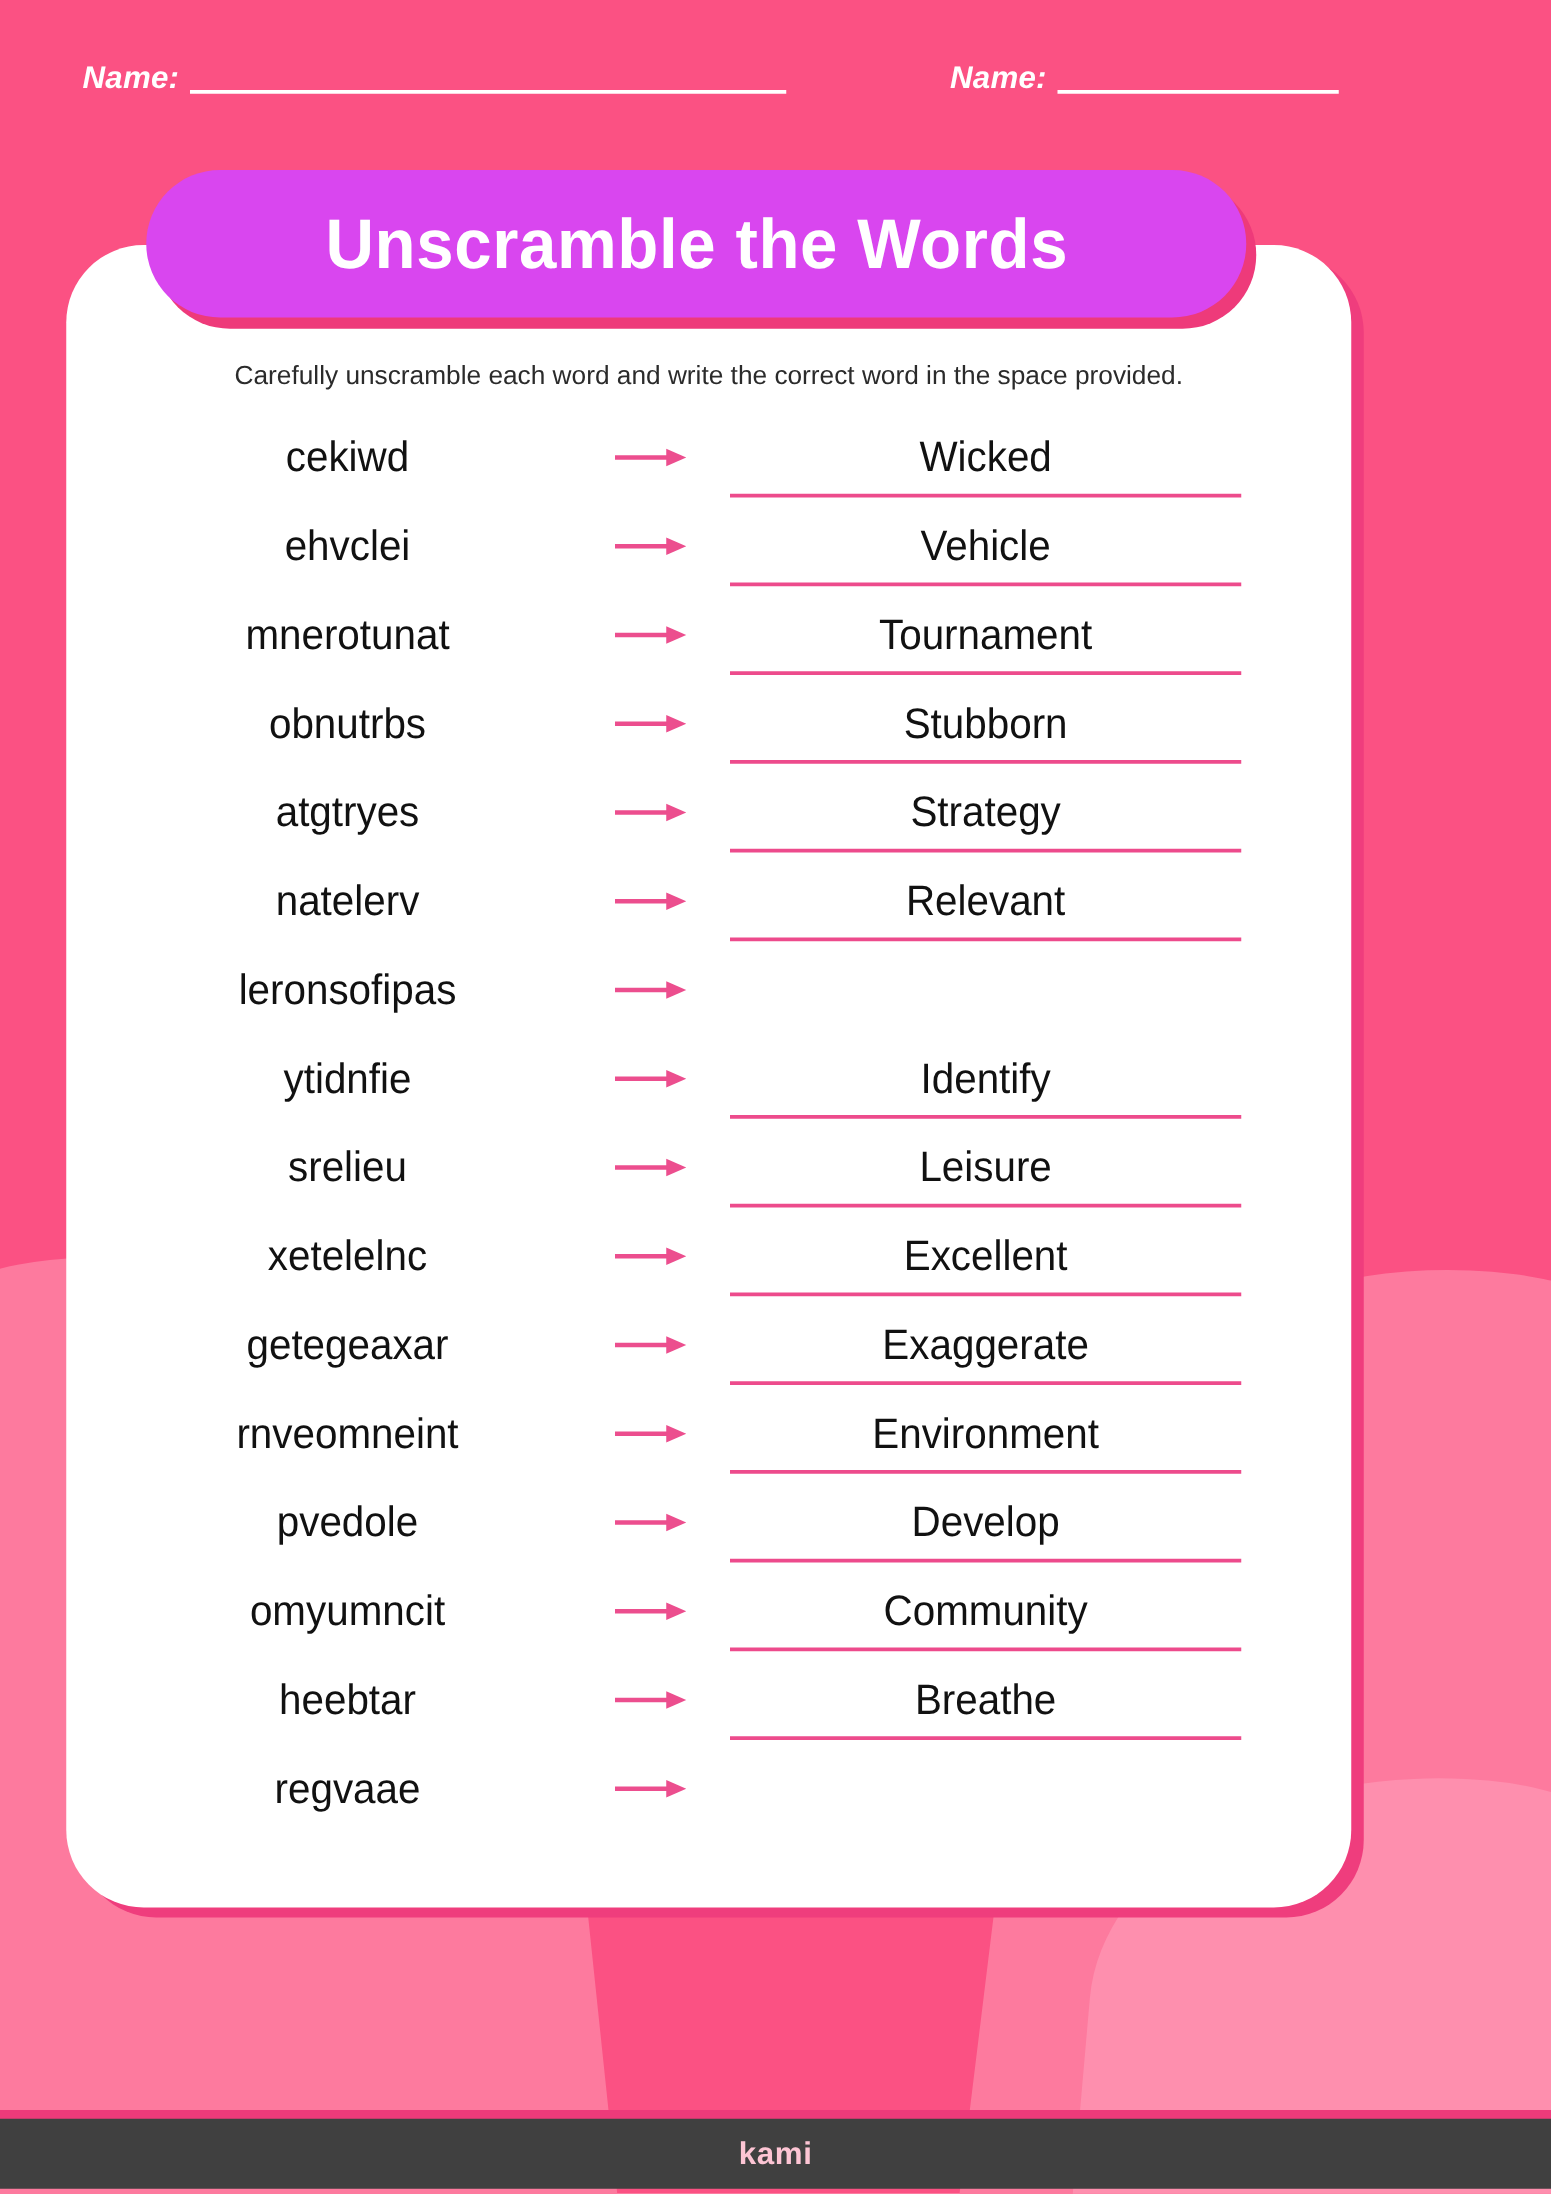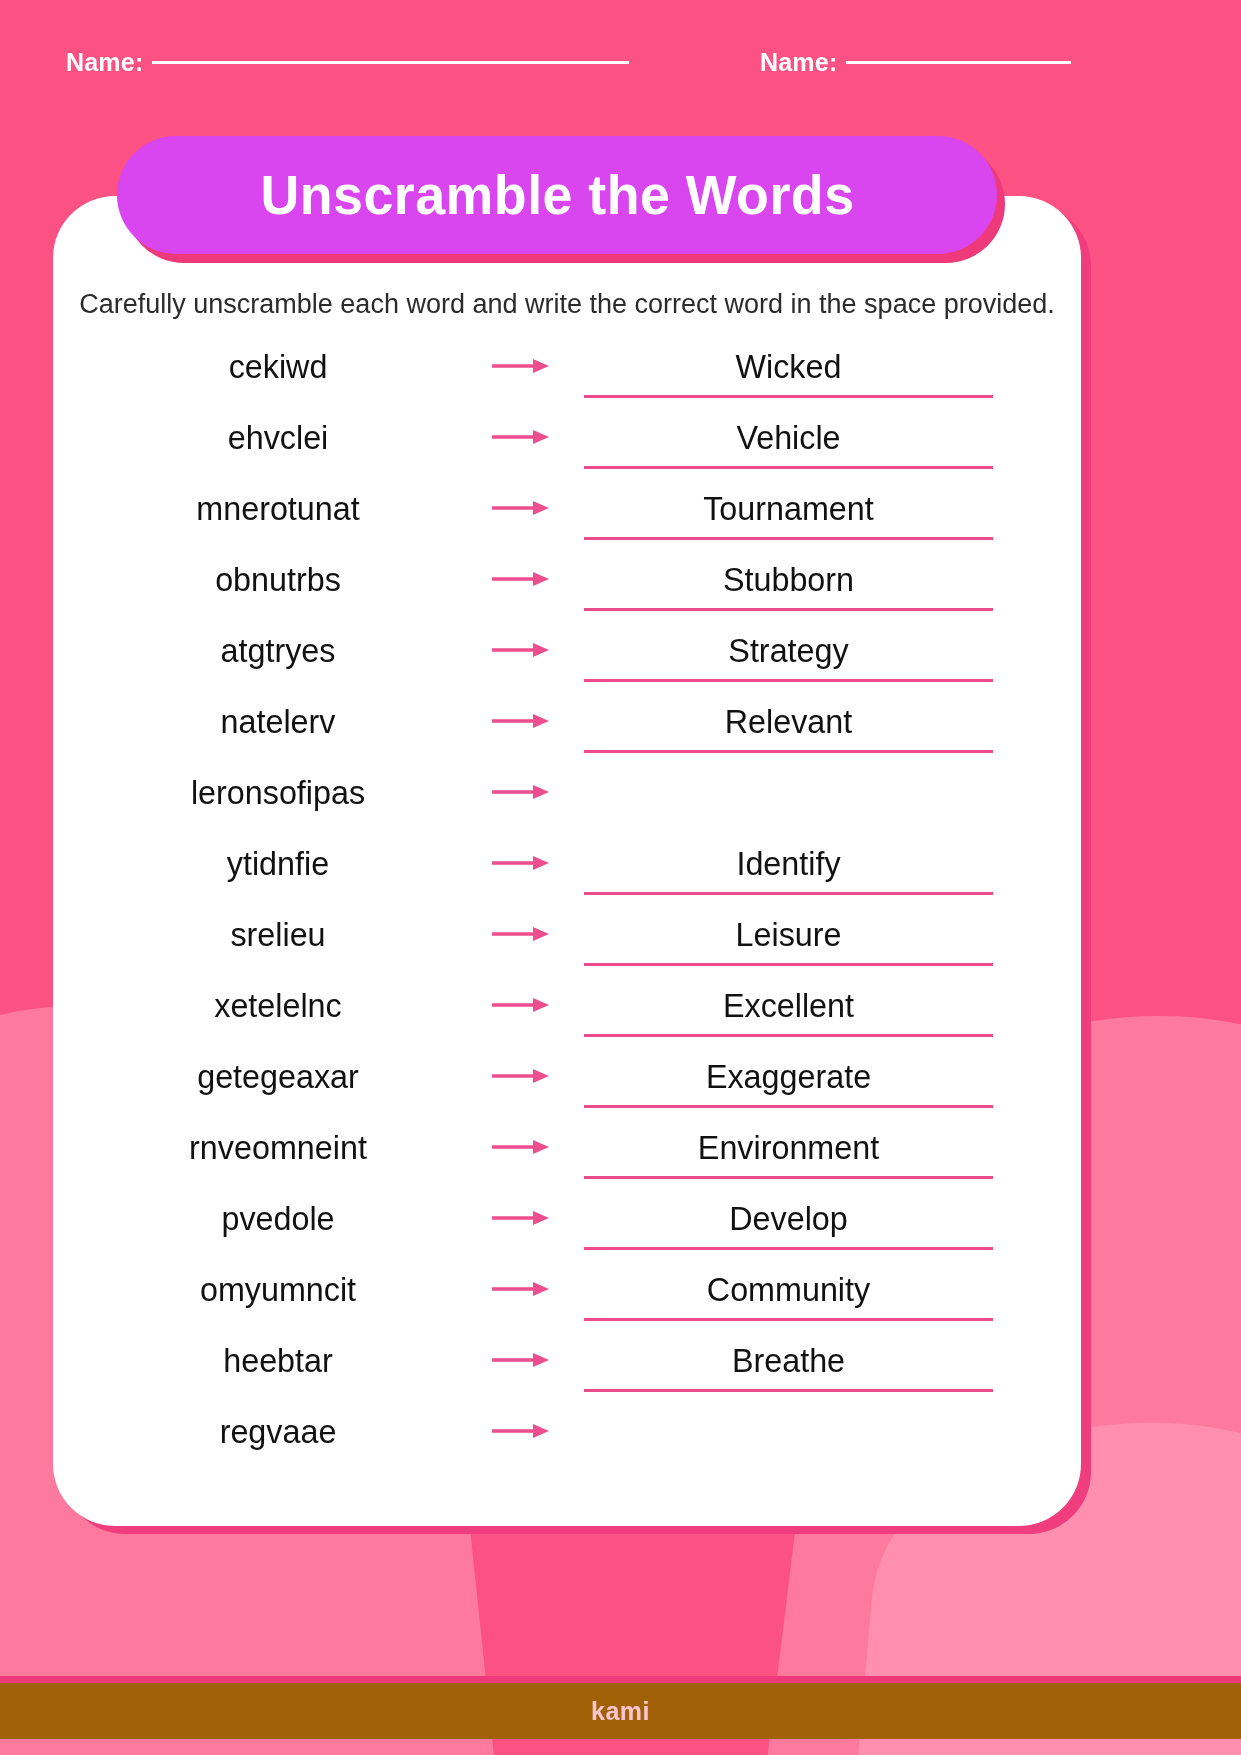--- a/index.html
+++ b/index.html
@@ -57,22 +57,23 @@
     position: absolute;
     left: 0;
     top: 50px;
     width: 1241px;
     height: 44px;
     z-index: 6;
   }
   .meta-field {
     position: absolute;
     display: flex;
-    align-items: center;
+    align-items: flex-end;
     color: #ffffff;
+    font-style: italic;
   }
   .meta-field .label {
     font-size: 25px;
     font-weight: 700;
     letter-spacing: .2px;
     line-height: 1;
     white-space: nowrap;
     padding-bottom: 2px;
   }
   .meta-field .rule {
@@ -143,21 +144,21 @@
   }
 
   
   .instructions {
     position: absolute;
     left: 53px;
     top: 288px;
     width: 1028px;
     text-align: center;
     color: #2b2b2b;
-    font-size: 27px;
+    font-size: 21px;
     line-height: 1.25;
     z-index: 6;
   }
 
   
   .rows {
     position: absolute;
     left: 53px;
     top: 340px;
     width: 1028px;
@@ -206,24 +207,24 @@
     height: 3px;
     background: #ed4b8c;
     width: 100%;
     margin-top: 3px;
   }
 
   
   .footer {
     position: absolute;
     left: 0;
-    bottom: 16px;
+    bottom: 4px;
     width: 1241px;
     height: 56px;
-    background: #a16207;
+    background: #404040;
     border-top: 7px solid #ee3a7a;
     z-index: 7;
     display: flex;
     align-items: center;
     justify-content: center;
   }
   .footer-brand {
     color: #fdc5d4;
     font-size: 25px;
     font-weight: 700;

